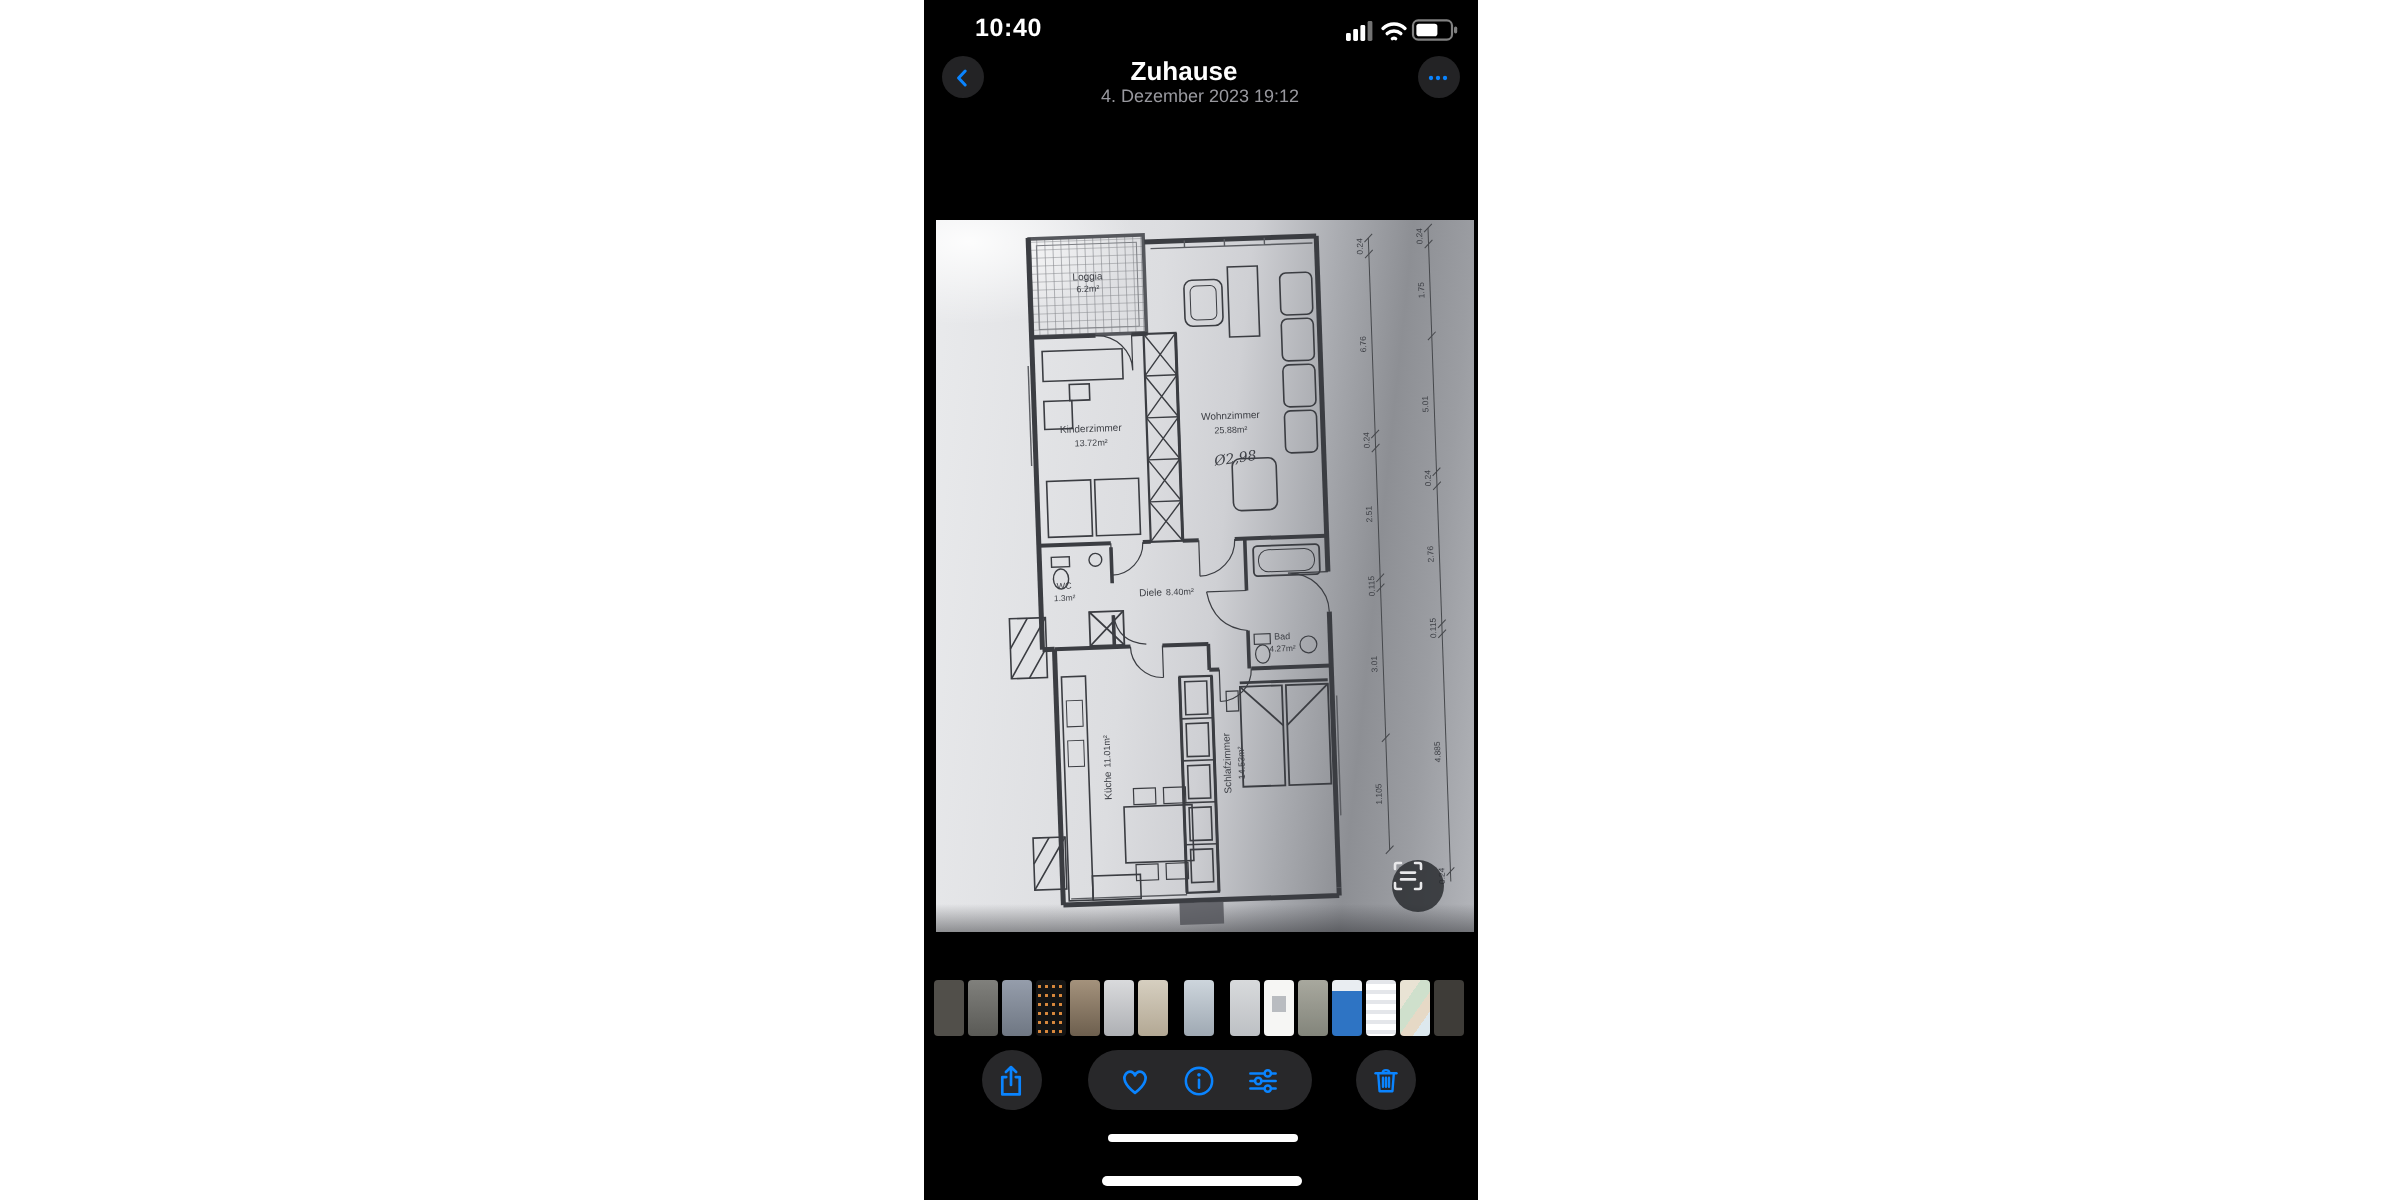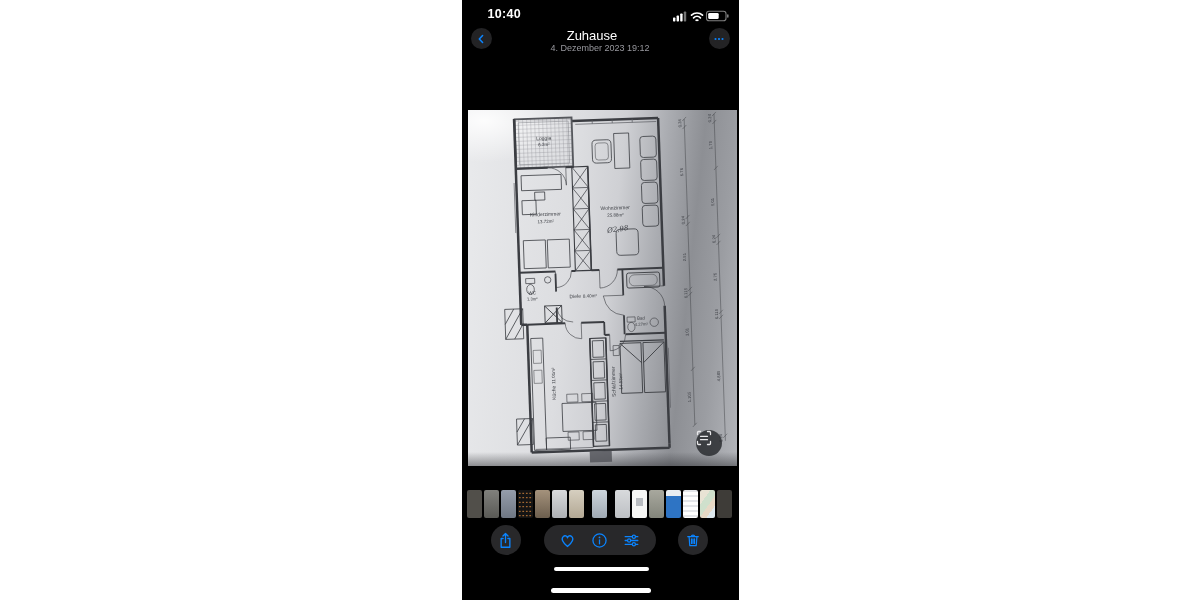--- a/index.html
+++ b/index.html
@@ -11,21 +11,21 @@
   .statusbar{position:absolute;top:0;left:0;right:0;height:26px;}
   .time{position:absolute;left:26px;top:7px;color:#fff;font-size:12.5px;font-weight:700;letter-spacing:.3px;}
   .sb-icons{position:absolute;right:10px;top:8px;}
 
   
   .navbar{position:absolute;top:26px;left:0;right:0;height:38px;}
   .circle-btn{position:absolute;top:2px;width:21px;height:21px;border-radius:50%;
               background:#232325;display:flex;align-items:center;justify-content:center;cursor:pointer;}
   .back-btn{left:9px;}
   .more-btn{right:9px;}
-  .nav-title{position:absolute;top:2px;left:0;right:16px;text-align:center;color:#fff;font-size:13px;font-weight:400;}
+  .nav-title{position:absolute;top:2px;left:0;right:16px;text-align:center;color:#fff;font-size:13px;font-weight:700;}
   .nav-sub{position:absolute;top:17px;left:0;right:0;text-align:center;color:#98989e;font-size:9px;}
 
   
   .photo{position:absolute;top:110px;left:6px;width:269px;height:356px;
     background:
       radial-gradient(ellipse 120px 60px at 6% 3%, rgba(255,255,255,.9), rgba(255,255,255,0) 70%),
       linear-gradient(to top, rgba(35,36,40,.45), rgba(35,36,40,0) 14px),
       linear-gradient(96deg,#e9eaec 0%,#dcdde0 38%,#cfd0d4 52%,#aaacb1 66%,#8d8f94 78%,#9b9da2 88%,#b3b5ba 100%);
     cursor:pointer;}
   .photo svg{position:absolute;inset:0;}

